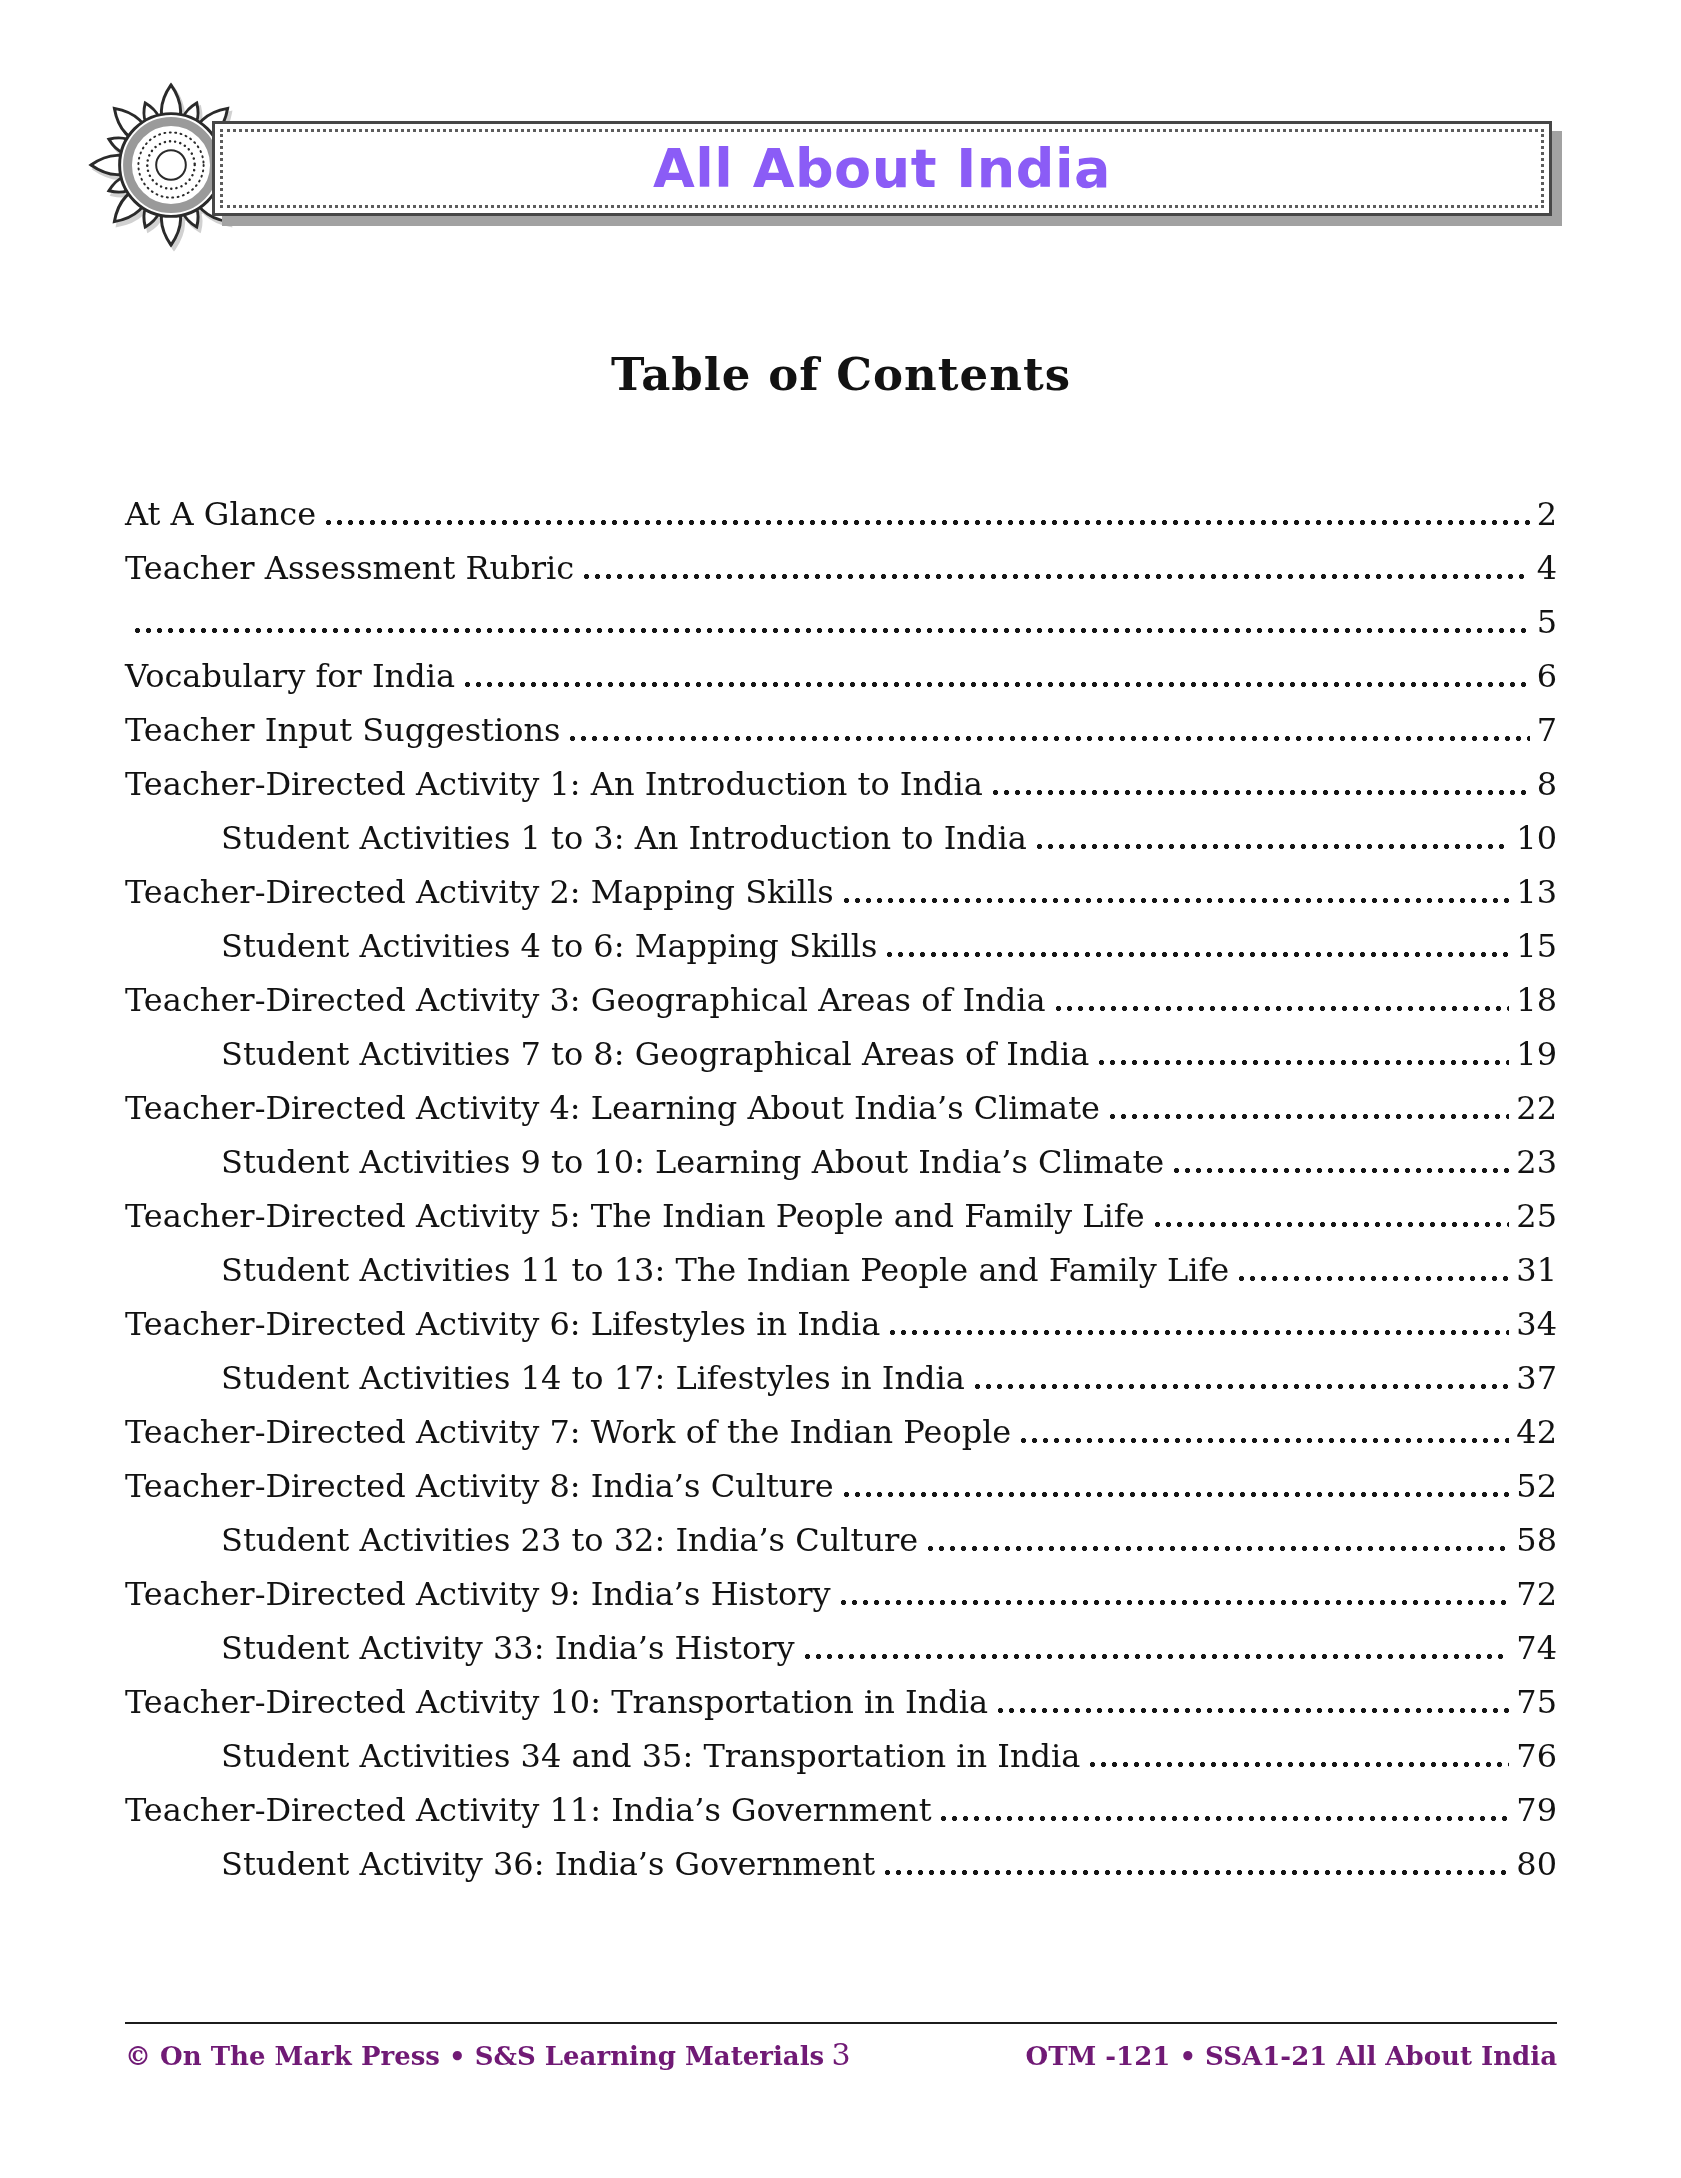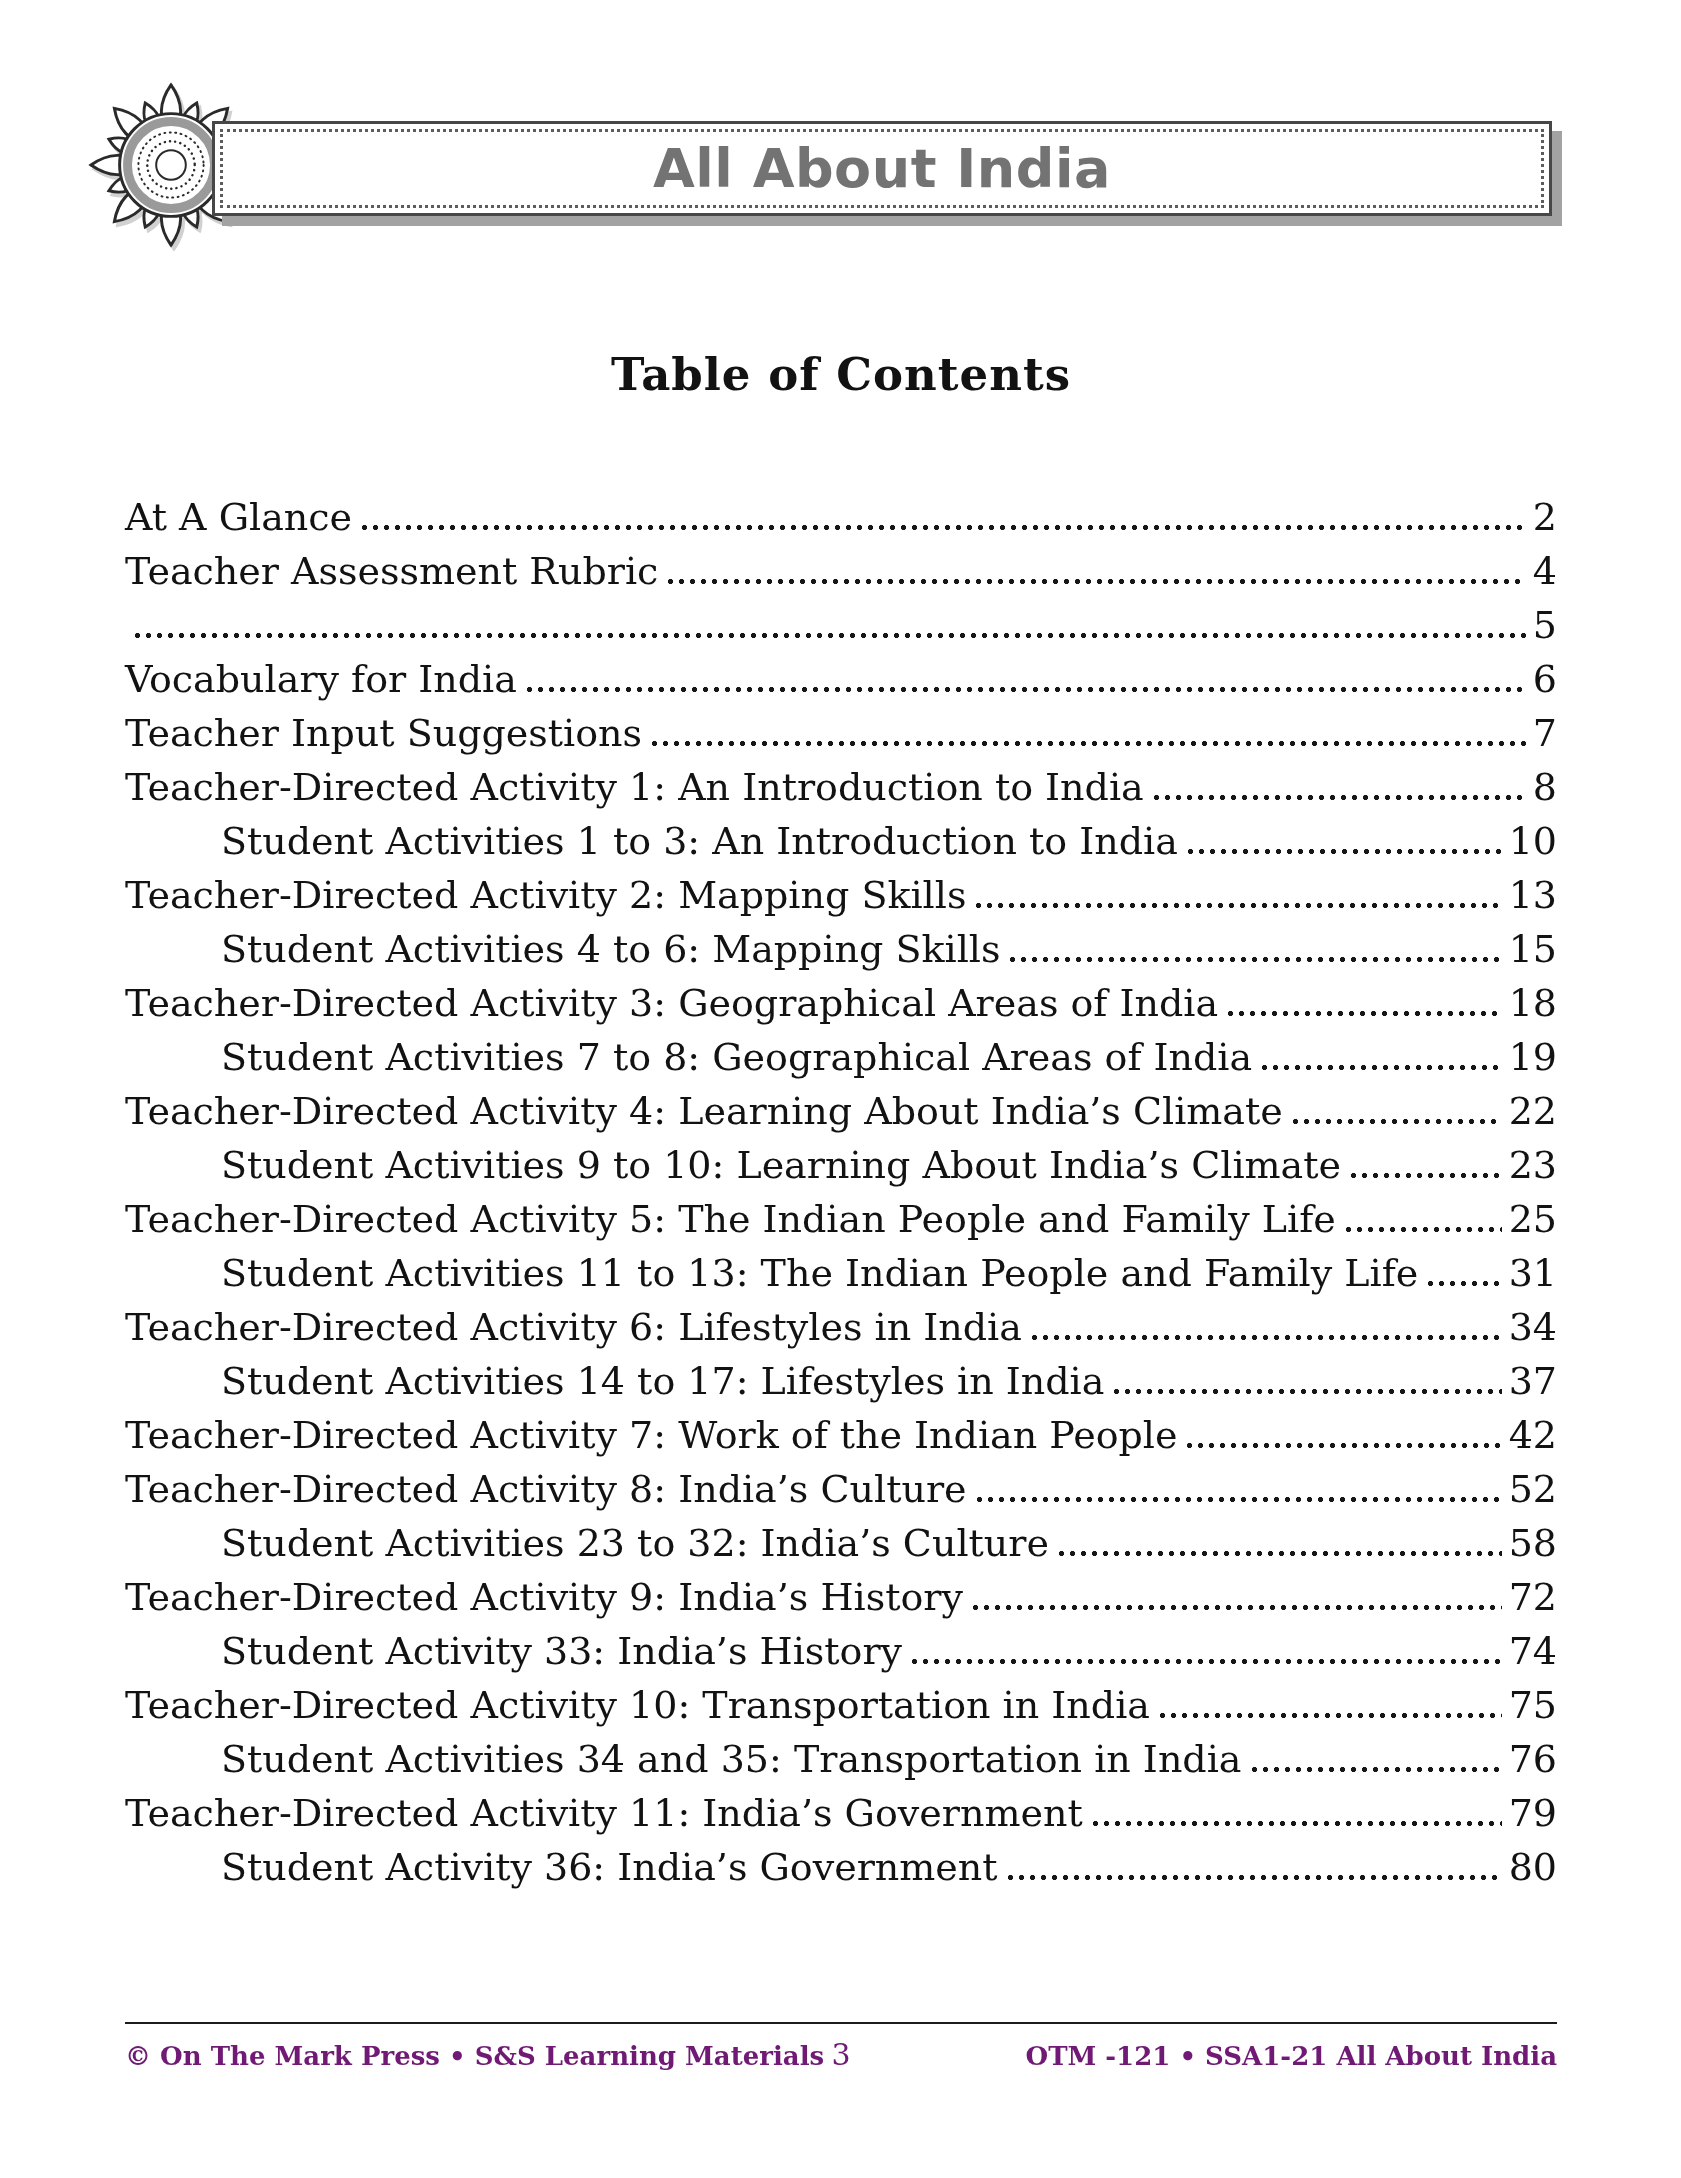--- a/index.html
+++ b/index.html
@@ -19,35 +19,35 @@
     position: absolute; left: 212px; top: 121px; width: 1340px; height: 95px;
     background: #ffffff; border: 3px solid #474747;
     box-shadow: 10px 10px 0 #a2a2a2;
   }
   .banner-inner {
     position: absolute; inset: 5px; border: 3px dotted #5c5c5c;
     display: flex; align-items: center; justify-content: center;
   }
   .banner-title {
     margin: 12px; font-family: "DejaVu Sans", sans-serif; font-weight: bold;
-    font-size: 54px; color: #737373; letter-spacing: 0.5px; white-space: nowrap;
+    font-size: 54px; color: #8b5cf6; letter-spacing: 0.5px; white-space: nowrap;
   }
 
   
   .toc-title {
     position: absolute; top: 348px; left: 125px; width: 1432px; margin: 0;
     text-align: center; font-size: 45px; font-weight: bold; letter-spacing: 1px;
     color: #121212;
   }
 
   
   .toc { position: absolute; top: 495px; left: 125px; width: 1432px; }
   .toc-row {
     display: flex; align-items: baseline; height: 54px;
-    font-size: 38px; color: #121212;
+    font-size: 32px; color: #121212;
   }
   .toc-row.indented { padding-left: 96px; }
   .toc-label { white-space: nowrap; }
   .toc-leader {
     flex: 1 1 auto; min-width: 24px; margin: 0 7px; height: 5px;
     background-image: radial-gradient(circle, #161616 2.3px, transparent 2.9px);
     background-size: 11px 5px; background-repeat: repeat-x; background-position: 0 50%;
   }
   .toc-page { white-space: nowrap; }
 

